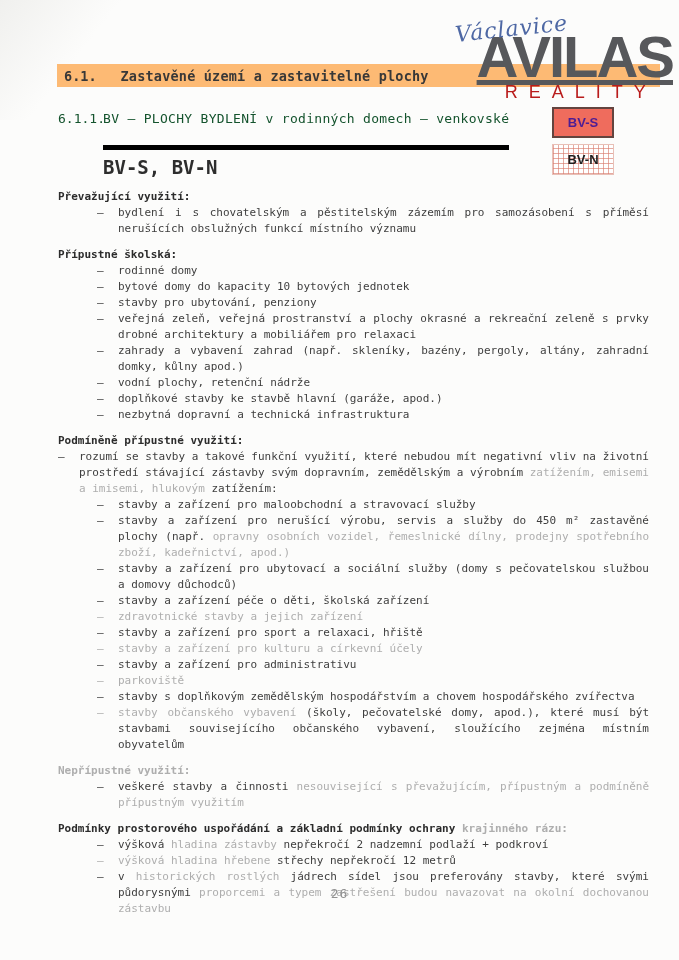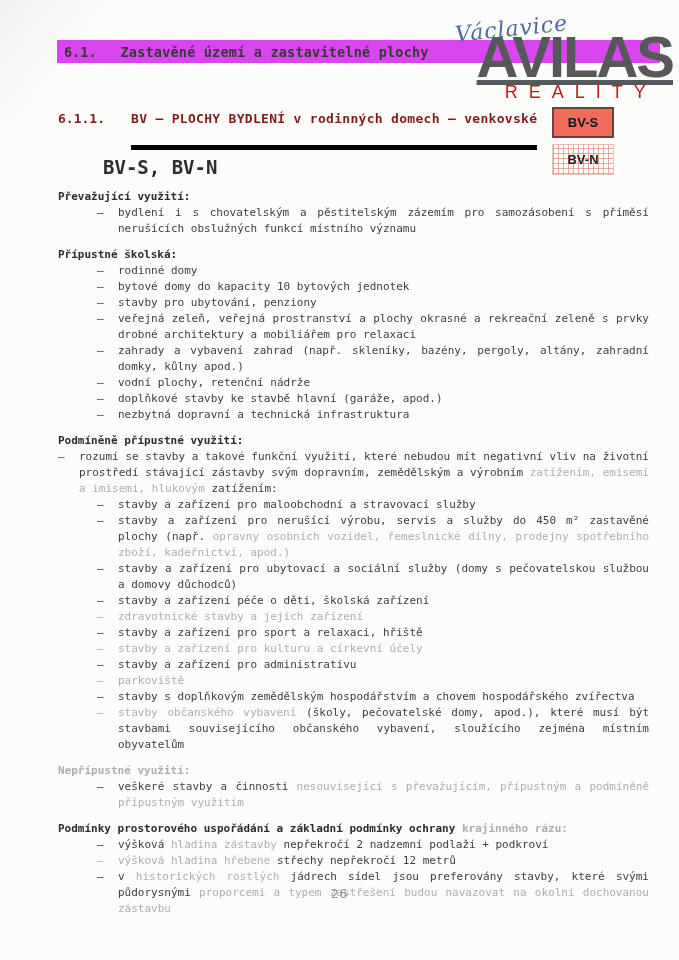--- a/index.html
+++ b/index.html
@@ -12,22 +12,22 @@
     position:relative;width:679px;height:960px;overflow:hidden;
     background:#fcfcfb;color:#3e3e3e;
   }
   .scan-shade{
     position:absolute;left:0;top:0;width:150px;height:120px;
     background:linear-gradient(128deg,#e6e6e3 0%,rgba(230,230,227,0) 50%);
     opacity:.55;pointer-events:none;
   }
   
   .headerbar{
-    position:absolute;left:57px;top:40px;width:603px;height:23px;
-    background:#d946ef;display:flex;align-items:center;
+    position:absolute;left:57px;top:64px;width:603px;height:23px;
+    background:#fdba74;display:flex;align-items:center;
     font-weight:bold;font-size:13.5px;color:#383838;z-index:1;
   }
   .h-num{margin-left:7px;}
   .h-title{margin-left:24px;letter-spacing:.2px;}
   
   .handwriting{
     position:absolute;left:455px;top:16px;z-index:3;
     font-family:"DejaVu Serif", serif;font-style:italic;
     font-size:22px;color:#4e68a4;transform:rotate(-6deg);
     letter-spacing:1px;
@@ -44,32 +44,32 @@
     margin-top:-4px;padding-left:12px;
   }
   
   .legend{position:absolute;left:552px;top:107px;width:62px;z-index:2;}
   .swatch{
     width:62px;height:31px;box-sizing:border-box;
     display:flex;align-items:center;justify-content:center;
     font-family:"Liberation Sans", sans-serif;font-weight:bold;font-size:13px;
   }
   .swatch.solid{
-    background:#ef6c5d;border:2px solid #63443f;color:#0f172a;margin-bottom:6px;
+    background:#ef6c5d;border:2px solid #63443f;color:#4c1d95;margin-bottom:6px;
   }
   .swatch.hatch{
     background-color:#ffffff;
     background-image:
       repeating-linear-gradient(0deg, rgba(217,125,111,.65) 0, rgba(217,125,111,.65) 1px, transparent 1px, transparent 5px),
       repeating-linear-gradient(90deg, rgba(217,125,111,.65) 0, rgba(217,125,111,.65) 1px, transparent 1px, transparent 5px);
     border:1px solid #e8c0b7;color:#1f1f1f;
   }
   
   .content{position:absolute;left:58px;top:110px;width:591px;font-size:11px;line-height:16px;}
-  .h611{display:flex;font-size:13px;font-weight:bold;color:#7f1d1d;line-height:18px;gap:28px;}
+  .h611{display:flex;font-size:13px;font-weight:normal;color:#14532d;line-height:18px;}
   .h611-num{width:45px;flex:none;}
   .h611-title{border-bottom:5px solid #000000;padding-bottom:17px;letter-spacing:.3px;}
   .h611-sub{margin-left:45px;margin-top:9px;font-size:19px;font-weight:bold;color:#2d2d2d;}
   #sections{margin-top:14px;}
   .sec{margin-top:10px;}
   .sec-heading{font-weight:bold;color:#2c2c2c;}
   .item{display:flex;}
   .item .dash{width:21px;flex:none;}
   .item .txt{flex:1;text-align:justify;}
   .lvl1{padding-left:39px;}

